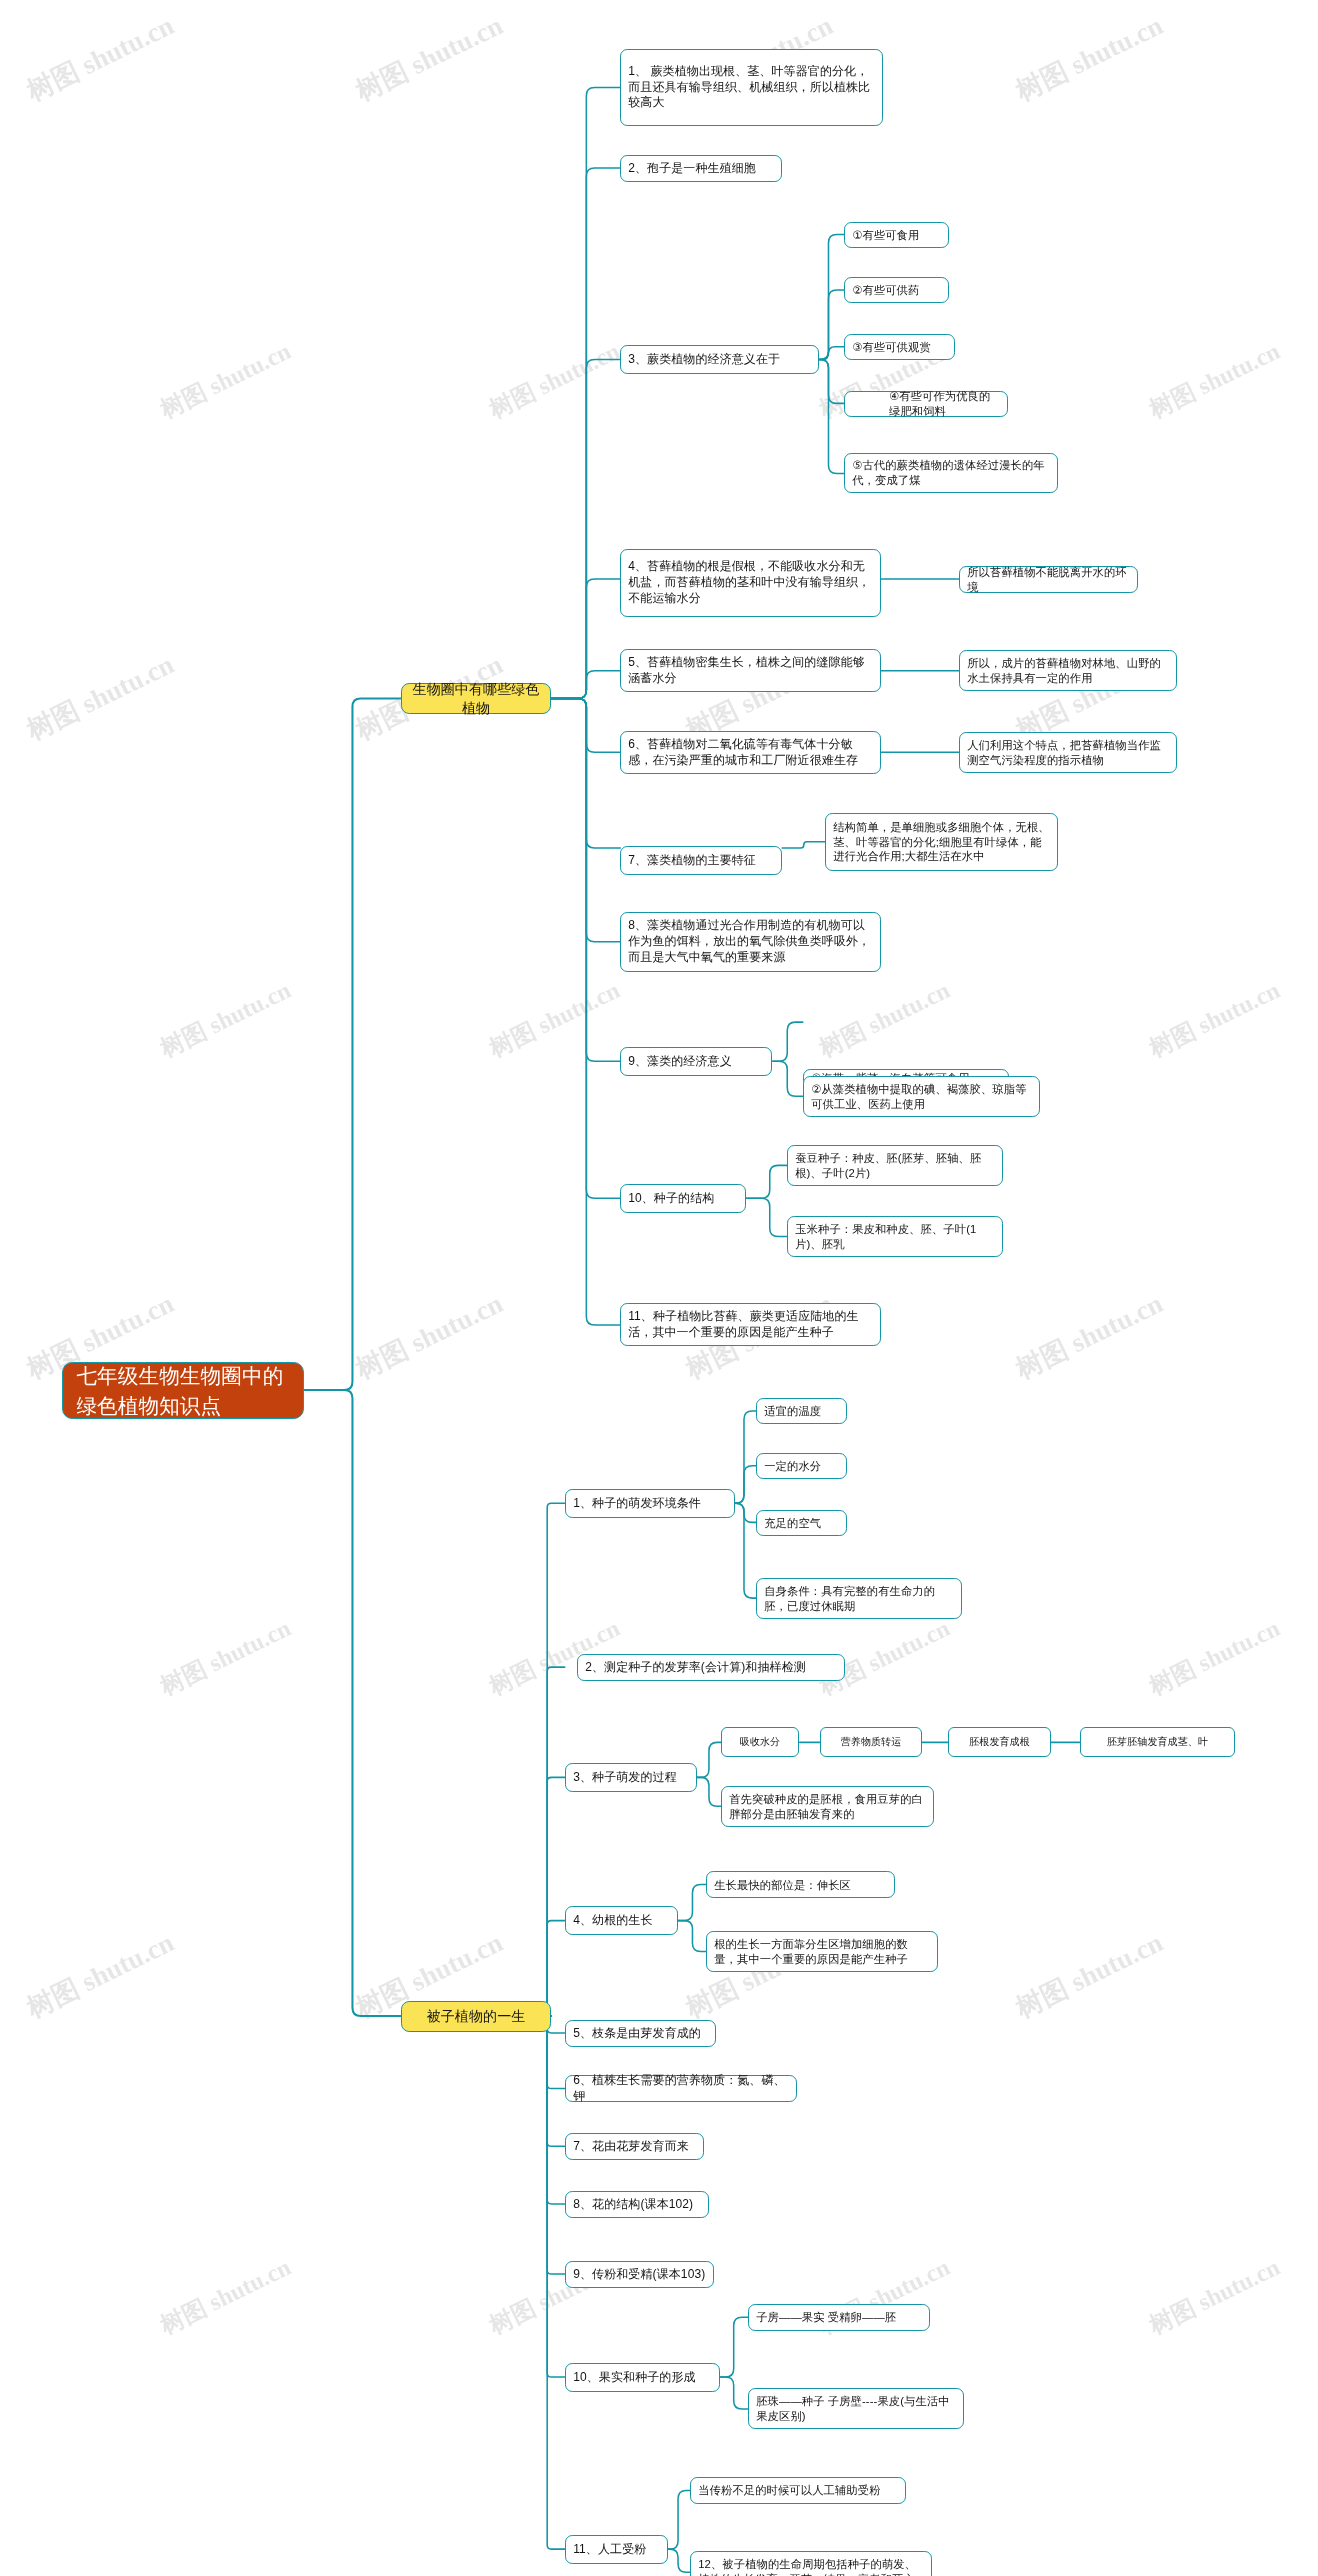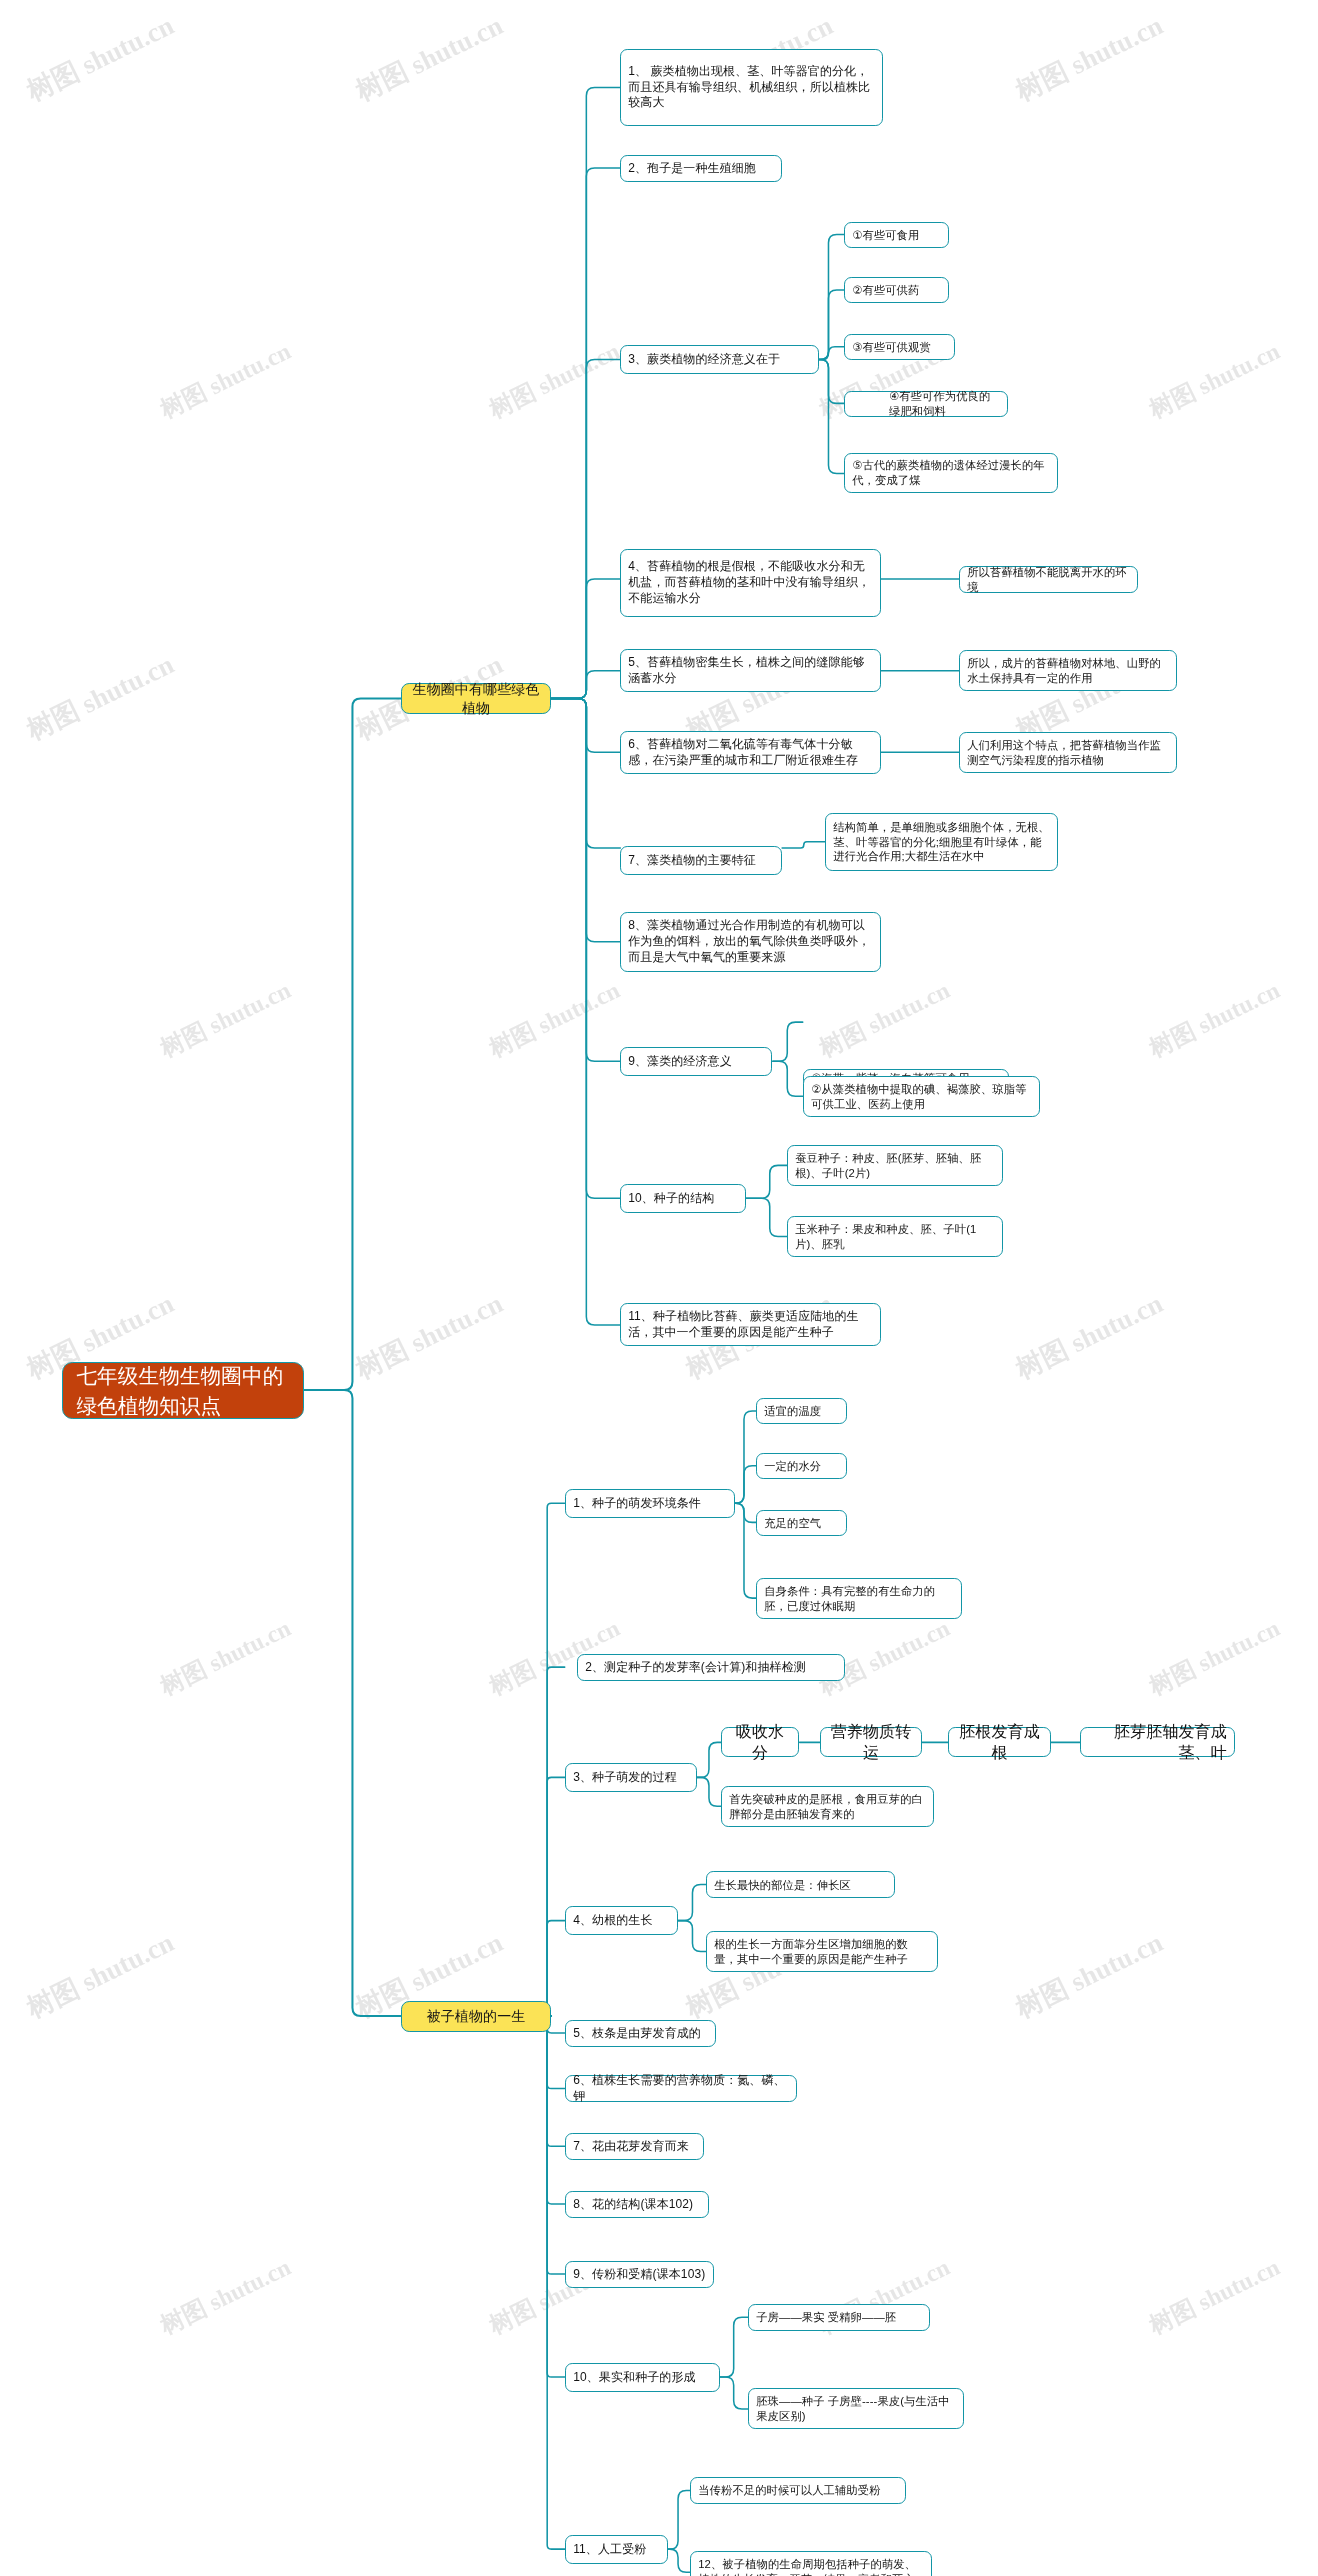--- a/index.html
+++ b/index.html
@@ -64,21 +64,21 @@
     border-color: #1295a6;
     border-width: 1.5px;
     border-radius: 8.2px;
     font-size: 14px;
     font-weight: 400;
     color: #161616;
     justify-content: center;
     padding: 5.2px 8.2px;
   }
   .node.small { font-size: 11.3px; }
-  .node.tiny  { font-size: 16px; }
+  .node.tiny  { font-size: 10px; border-radius: 6px; }
   .node span.txt { display: block; width: 100%; }
 </style>
 </head>
 <body>
 
 <div id="canvas">
 
   <div class="wm-layer" id="wm-layer">
       <div class="wm" style="color: rgb(216, 216, 216); font-size: 27px; left: 20.6px; top: 77px;">树图 shutu.cn</div>
       <div class="wm" style="color: rgb(216, 216, 216); font-size: 27px; left: 350px; top: 77px;">树图 shutu.cn</div>
@@ -293,21 +293,21 @@
   <div class="node tiny" style="left:721px; top:1727px; width:78px; height:30px;">
     <span class="txt" style="text-align:center;">吸收水分</span>
   </div>
   <div class="node tiny" style="left:820px; top:1727px; width:102px; height:30px;">
     <span class="txt" style="text-align:center;">营养物质转运</span>
   </div>
   <div class="node tiny" style="left:948px; top:1727px; width:103px; height:30px;">
     <span class="txt" style="text-align:center;">胚根发育成根</span>
   </div>
   <div class="node tiny" style="left:1080px; top:1727px; width:155px; height:30px;">
-    <span class="txt" style="text-align:right;">胚芽胚轴发育成茎、叶</span>
+    <span class="txt" style="text-align:center;">胚芽胚轴发育成茎、叶</span>
   </div>
   <div class="node small" style="left:721px; top:1786px; width:213px; height:41px;">
     <span class="txt">首先突破种皮的是胚根，食用豆芽的白胖部分是由胚轴发育来的</span>
   </div>
 
   <div class="node" style="left:565px; top:1906px; width:113px; height:29px;">
     <span class="txt">4、幼根的生长</span>
   </div>
   <div class="node small" style="left:706px; top:1871px; width:189px; height:27px;align-items:flex-end;">
     <span class="txt">生长最快的部位是：伸长区</span>

